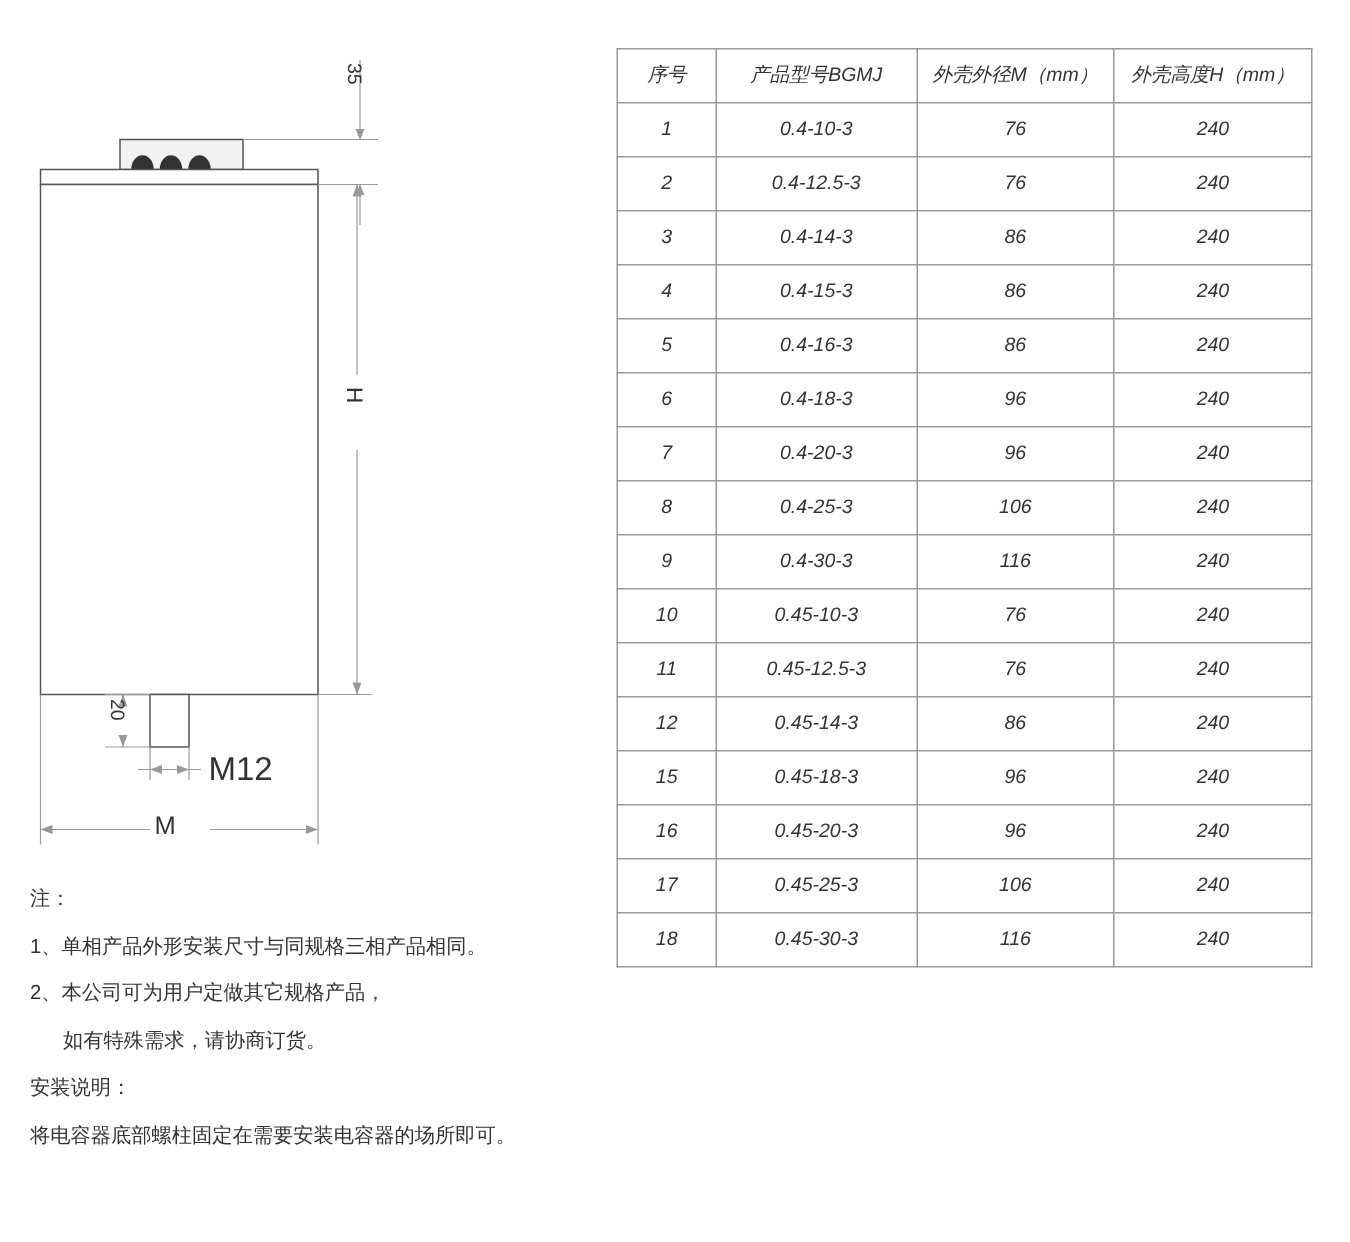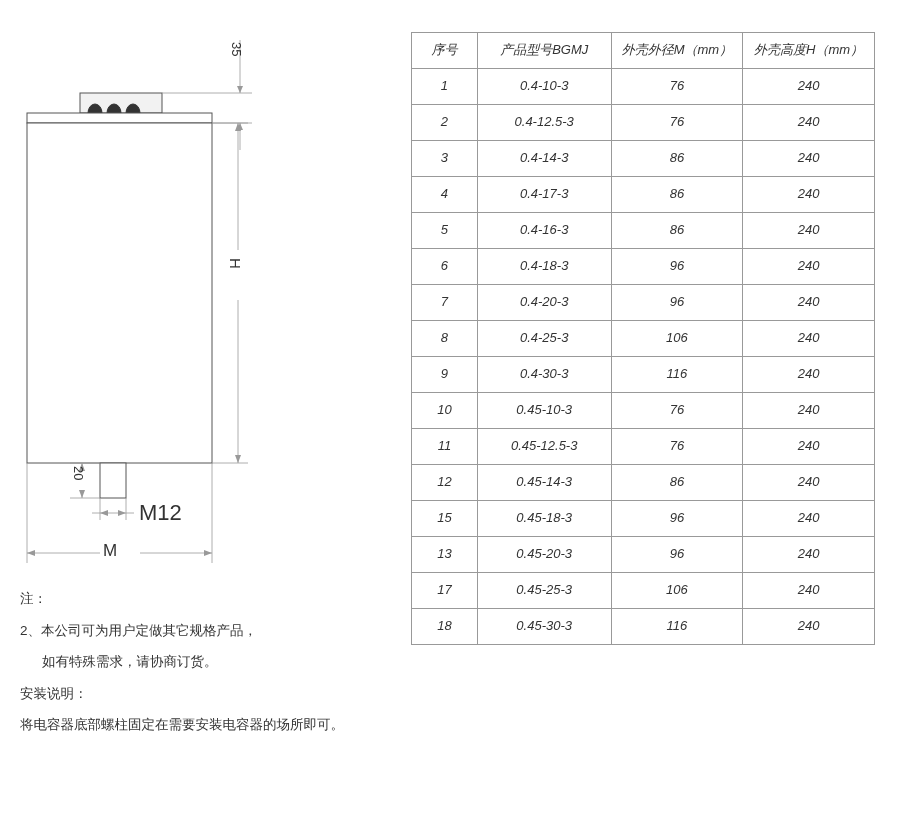--- a/index.html
+++ b/index.html
@@ -153,20 +153,21 @@
 
   <div class="dim-label vertical-text" style="left:71px; top:466px; font-size:13px;">20</div>
 
   <div class="dim-label" style="left:139px; top:500px; font-size:22px;">M12</div>
 
   <div class="dim-label" style="left:103px; top:541px; font-size:17px;">M</div>
 </div>
 
 <div id="notes">
   <div class="note-line">注：</div>
+  <div class="note-line">1、单相产品外形安装尺寸与同规格三相产品相同。</div>
   <div class="note-line">2、本公司可为用户定做其它规格产品，</div>
   <div class="note-line note-indent note-gap">如有特殊需求，请协商订货。</div>
   <div class="note-line">安装说明：</div>
   <div class="note-line">将电容器底部螺柱固定在需要安装电容器的场所即可。</div>
 </div>
 
 <div id="spec-table-wrap">
   <table class="spec">
     <colgroup>
       <col class="c0">
@@ -196,21 +197,21 @@
           <td>240</td>
         </tr>
         <tr>
           <td>3</td>
           <td>0.4-14-3</td>
           <td>86</td>
           <td>240</td>
         </tr>
         <tr>
           <td>4</td>
-          <td>0.4-17-3</td>
+          <td>0.4-15-3</td>
           <td>86</td>
           <td>240</td>
         </tr>
         <tr>
           <td>5</td>
           <td>0.4-16-3</td>
           <td>86</td>
           <td>240</td>
         </tr>
         <tr>
@@ -255,21 +256,21 @@
           <td>86</td>
           <td>240</td>
         </tr>
         <tr>
           <td>15</td>
           <td>0.45-18-3</td>
           <td>96</td>
           <td>240</td>
         </tr>
         <tr>
-          <td>13</td>
+          <td>16</td>
           <td>0.45-20-3</td>
           <td>96</td>
           <td>240</td>
         </tr>
         <tr>
           <td>17</td>
           <td>0.45-25-3</td>
           <td>106</td>
           <td>240</td>
         </tr>

